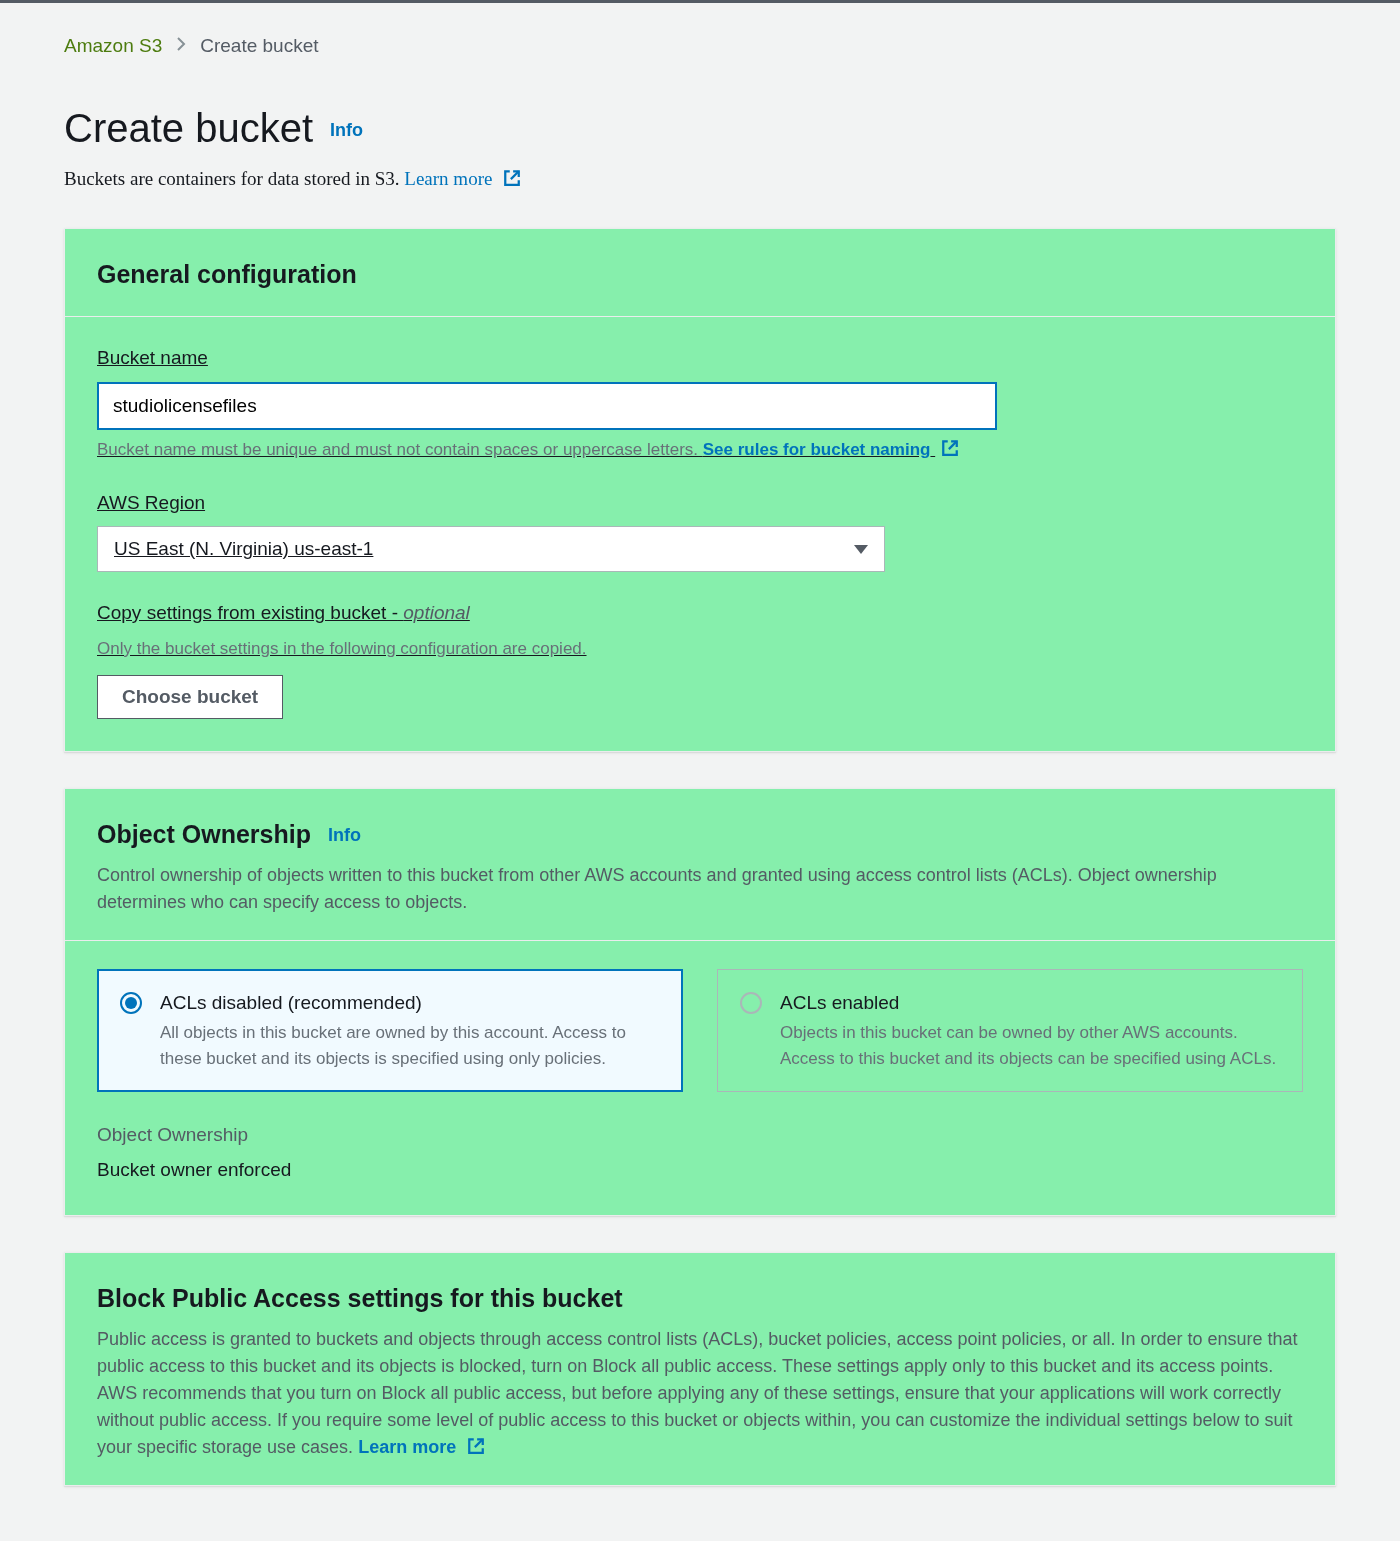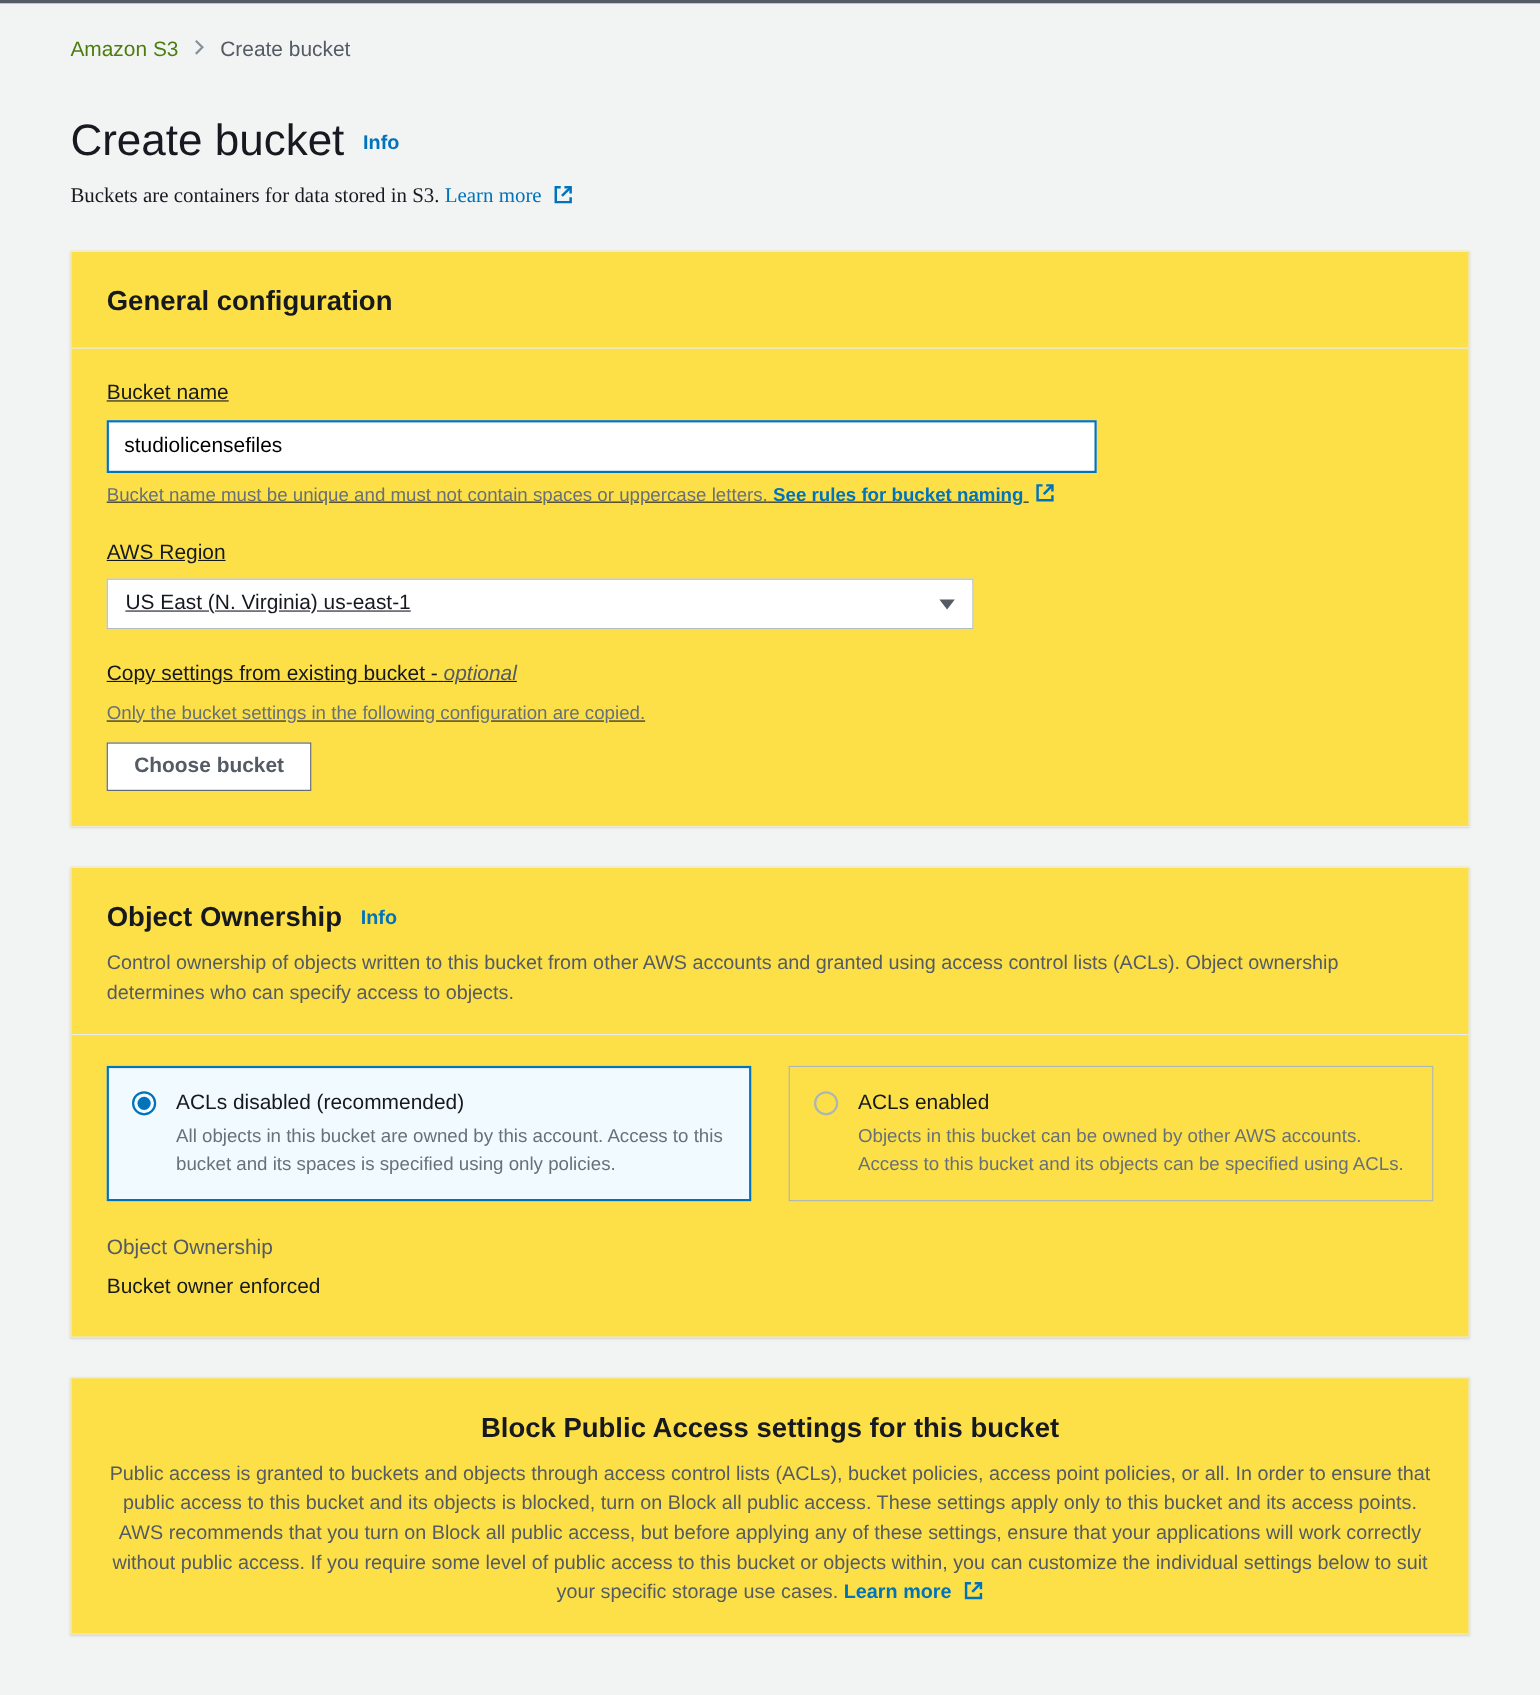--- a/index.html
+++ b/index.html
@@ -49,21 +49,21 @@
   font-family: Liberation Serif, serif;
 }
 .subtitle a { color: #0073bb; text-decoration: none; }
 .ext-icon {
   display: inline-block;
   width: 18px; height: 18px;
   vertical-align: -2px;
   margin-left: 6px;
 }
 .panel {
-  background: #fde047;
+  background: #86efac;
   border: 1px solid #eaeded;
   box-shadow: 0 1px 1px rgba(0,0,0,0.05), 0 1px 3px rgba(0,0,0,0.08);
   margin-top: 36px;
 }
 .panel-header {
   padding: 28px 32px 24px 32px;
   border-bottom: 1px solid #eaeded;
 }
 .panel-header h2 {
   font-size: 25px;
@@ -258,38 +258,38 @@
         <h2>Object Ownership</h2>
         <a href="#" class="info-link">Info</a>
         <p class="panel-desc">Control ownership of objects written to this bucket from other AWS accounts and granted using access control lists (ACLs). Object ownership determines who can specify access to objects.</p>
       </div>
       <div class="panel-body">
         <div class="radio-row">
           <label class="radio-card selected">
             <span class="radio-dot"></span>
             <span>
               <div class="radio-title">ACLs disabled (recommended)</div>
-              <div class="radio-desc">All objects in this bucket are owned by this account. Access to this bucket and its spaces is specified using only policies.</div>
+              <div class="radio-desc">All objects in this bucket are owned by this account. Access to these bucket and its objects is specified using only policies.</div>
             </span>
           </label>
           <label class="radio-card">
             <span class="radio-dot"></span>
             <span>
               <div class="radio-title">ACLs enabled</div>
               <div class="radio-desc">Objects in this bucket can be owned by other AWS accounts. Access to this bucket and its objects can be specified using ACLs.</div>
             </span>
           </label>
         </div>
         <div class="own-label">Object Ownership</div>
         <div class="own-val">Bucket owner enforced</div>
       </div>
     </section>
 
     <section class="panel">
-      <div class="panel-header" style="border-bottom:none;text-align:center;">
+      <div class="panel-header" style="border-bottom:none;">
         <h2>Block Public Access settings for this bucket</h2>
         <p class="panel-desc">
           <span>Public access is granted to buckets and objects through access control lists (ACLs), bucket policies, access point policies, or all. In order to ensure that public access to this bucket and its objects is blocked, turn on Block all public access. These settings apply only to this bucket and its access points. AWS recommends that you turn on Block all public access, but before applying any of these settings, ensure that your applications will work correctly without public access. If you require some level of public access to this bucket or objects within, you can customize the individual settings below to suit your specific storage use cases.</span>
           <a href="#" style="color:#0073bb;font-weight:700;text-decoration:none;">
             <span>Learn more</span>
             <span class="ext-icon">
               <svg class="ext-svg" width="18" height="18" viewBox="0 0 16 16" fill="none">
                   <path d="M6 2H2v12h12v-4" stroke-width="2"></path>
                   <path d="M9 2h5v5" stroke-width="2"></path>
                   <path d="M14 2L7 9" stroke-width="2"></path>

